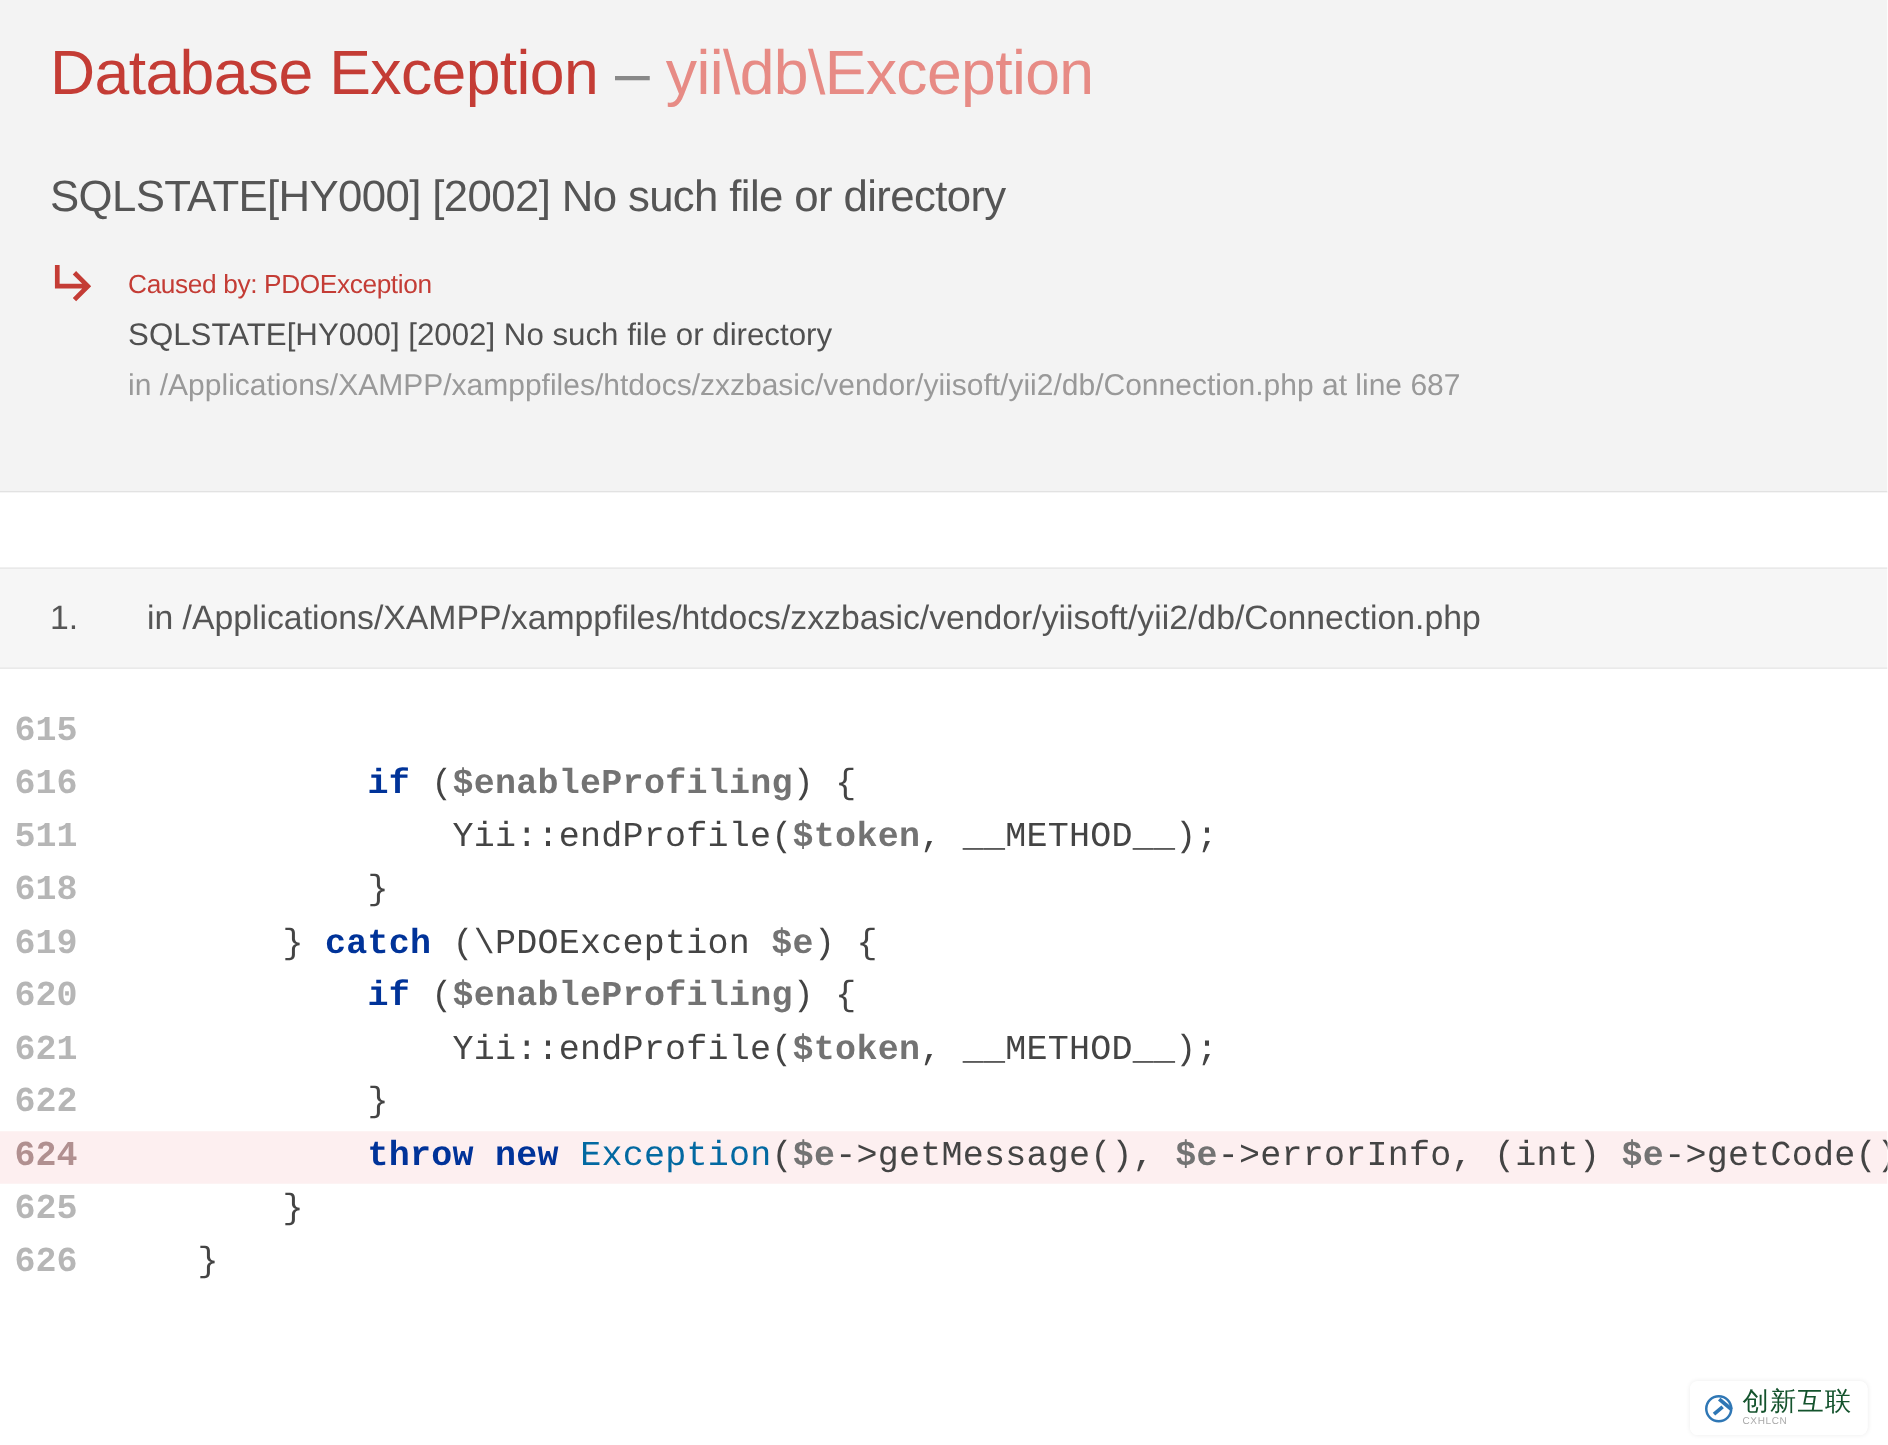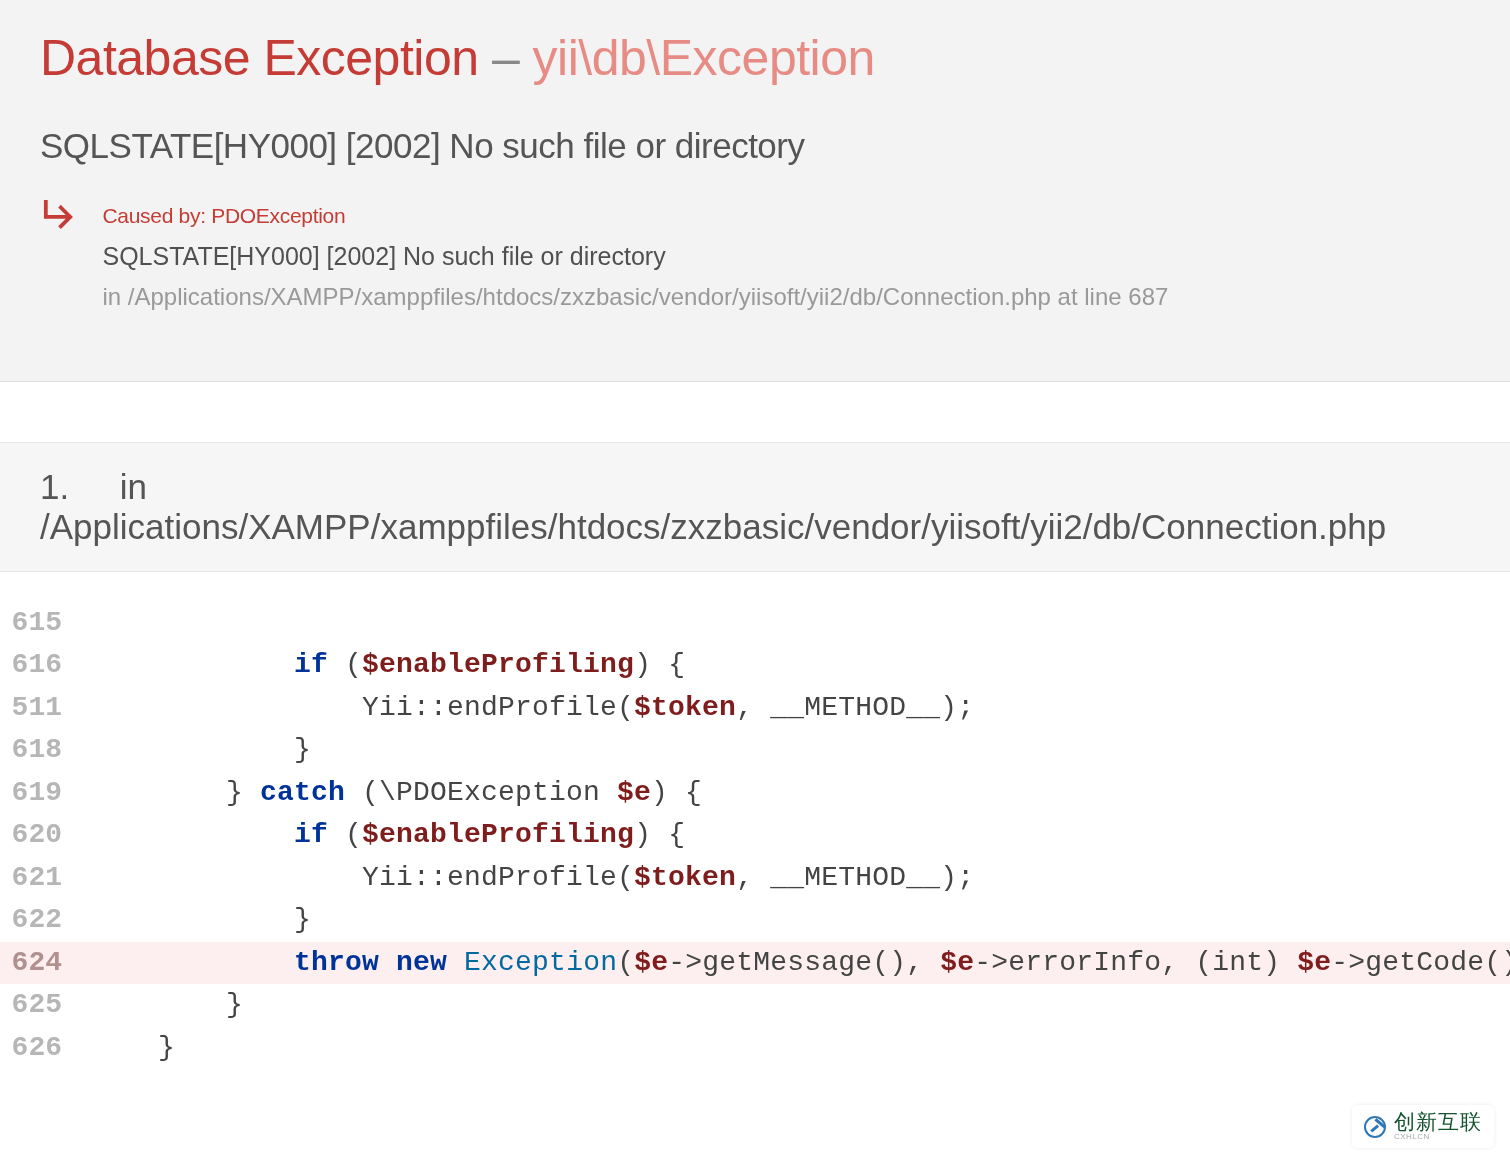--- a/index.html
+++ b/index.html
@@ -9,21 +9,21 @@
     background: #fff;
     color: #555;
     width: 1510px;
   }
   .header-block {
     background: #f3f3f3;
     padding: 30px 40px 70px 40px;
     border-bottom: 1px solid #ddd;
   }
   h1.exception-title {
-    margin: 0 0 38px 0;
+    margin: 0 0 50px 0;
     font-size: 50px;
     font-weight: 400;
     line-height: 1.15;
     letter-spacing: -0.5px;
   }
   .exception-title .ex-name { color: #c43c35; }
   .exception-title .ex-sep  { color: #888; }
   .exception-title .ex-class{ color: #e78b85; }
   .main-message {
     font-size: 35px;
@@ -71,21 +71,21 @@
   }
 
   .stack-gap { height: 60px; background: #fff; }
 
   .stack-item {}
   .stack-head {
     background: #f6f6f6;
     border-top: 1px solid #e5e5e5;
     border-bottom: 1px solid #e5e5e5;
     padding: 24px 40px 24px 40px;
-    font-size: 35px;
+    font-size: 27px;
     color: #555;
   }
   .stack-head .num {
     display: inline-block;
     width: 70px;
     font-weight: 400;
   }
   .stack-head .in { color: #555; }
   .stack-head .path { color: #555; }
 
@@ -111,21 +111,21 @@
     font-weight: 600;
     flex-shrink: 0;
   }
   .code-line.hl .lineno { color: #b19090; }
   .code {
     white-space: pre;
     color: #444;
     letter-spacing: 0.2px;
   }
   .kw { color: #003399; font-weight: 600; }     
-  .var { color: #7f1d1d; font-weight: 600; }    
+  .var { color: #737373; font-weight: 600; }    
   .cls { color: #0369a1; }
 
   .watermark {
     position: fixed;
     right: 16px;
     bottom: 8px;
     background: rgba(255,255,255,0.92);
     border-radius: 6px;
     padding: 6px 12px;
     font-size: 14px;

